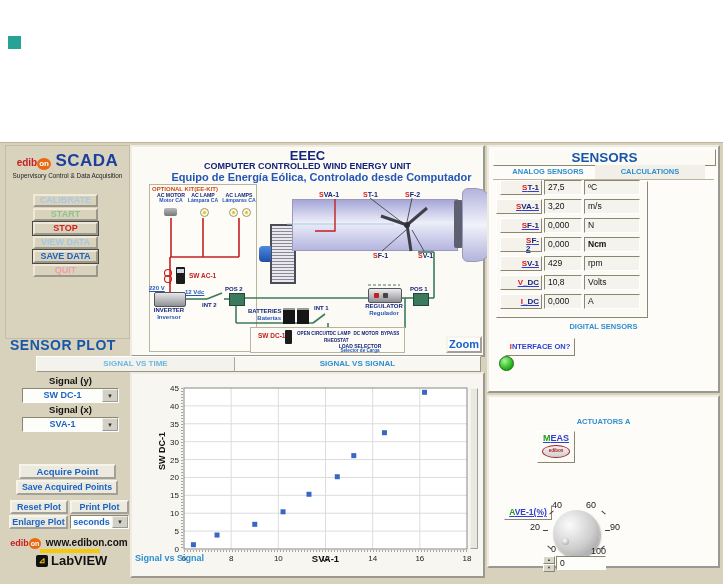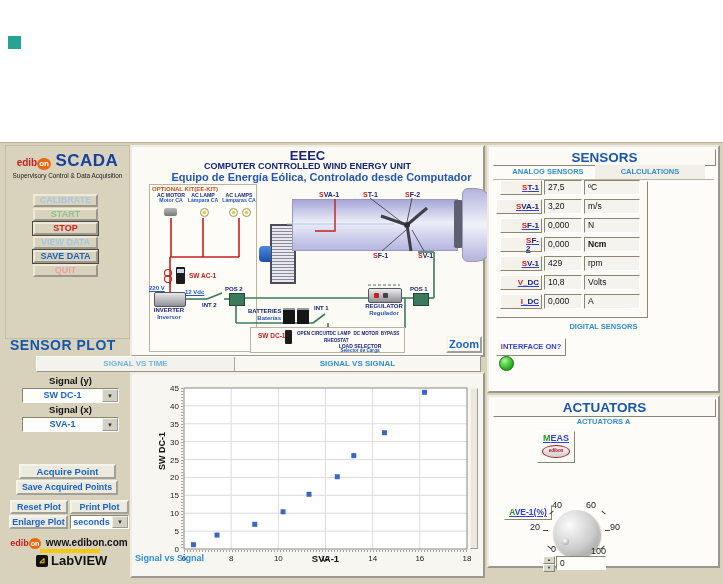--- a/index.html
+++ b/index.html
@@ -242,28 +242,27 @@
     <div class="abs sens-box sunken" style="left:55px;top:128px;width:38px;height:15px;">10,8</div>
     <div class="abs sens-box sunken" style="left:95px;top:128px;width:56px;height:15px;">Volts</div>
 
     <div class="abs sens-lab raised" style="left:11px;top:147px;width:42px;height:15px;">
         <span style="color: rgb(22, 36, 122);"><span style="color: rgb(212, 32, 32);">I</span>_DC</span>
       </div>
     <div class="abs sens-box sunken" style="left:55px;top:147px;width:38px;height:15px;">0,000</div>
     <div class="abs sens-box sunken" style="left:95px;top:147px;width:56px;height:15px;">A</div>
 
     <div class="abs ctr b tab" style="left:0;top:176px;width:229px;font-size:7.5px;">DIGITAL SENSORS</div>
-    <div class="abs raised ctr" style="left:7px;top:191px;width:68px;height:16px;background:#fbfaf4;">
+    <div class="abs raised ctr" style="left:16px;top:191px;width:68px;height:16px;background:#fbfaf4;">
       <span class="b" style="font-size:7.5px;color:#2f3fd4;"><span style="color: rgb(212, 32, 32);">I</span>NTERFACE ON?</span>
     </div>
     <div class="abs" style="left:10px;top:209px;width:13px;height:13px;border-radius:50%;border:1px solid #0c6e08;background:radial-gradient(circle at 35% 30%,#a8f598,#2fb822 60%,#158a0c);"></div>
   </div>
 
   <div class="abs panel" style="left:487px;top:395px;width:233px;height:173px;background:#fdfcf8;">
-    <div class="abs raised ctr b" style="left:4px;top:2px;width:221px;height:16px;background:#fbfaf5;font-size:13.5px;color:#1857a8;">ACTUATORS</div>
     <div class="abs ctr b tab" style="left:0;top:21px;width:229px;font-size:7.5px;">ACTUATORS A</div>
 
     <div class="abs raised" style="left:48px;top:34px;width:36px;height:30px;background:#fcfbf6;text-align:center;">
       <div class="b underl" style="font-size:9px;color:#2f3fd4;margin-top:2px;"><span style="color: rgb(31, 158, 31);">M</span>EAS</div>
       <div style="margin:2px auto 0;width:26px;height:11px;border:1.5px solid #a82222;border-radius:50%;background:linear-gradient(180deg,#f2f2f2,#cfcfcf);font-size:4.5px;color:#b01818;font-weight:bold;line-height:9px;">edibon</div>
     </div>
 
     <div class="abs raised ctr" style="left:15px;top:108px;width:46px;height:13px;background:#fcfbf6;">
       <span class="b underl" style="font-size:8.5px;color:#2f3fd4;"><span style="color: rgb(31, 158, 31);">A</span>VE-1(%)</span>
     </div>

